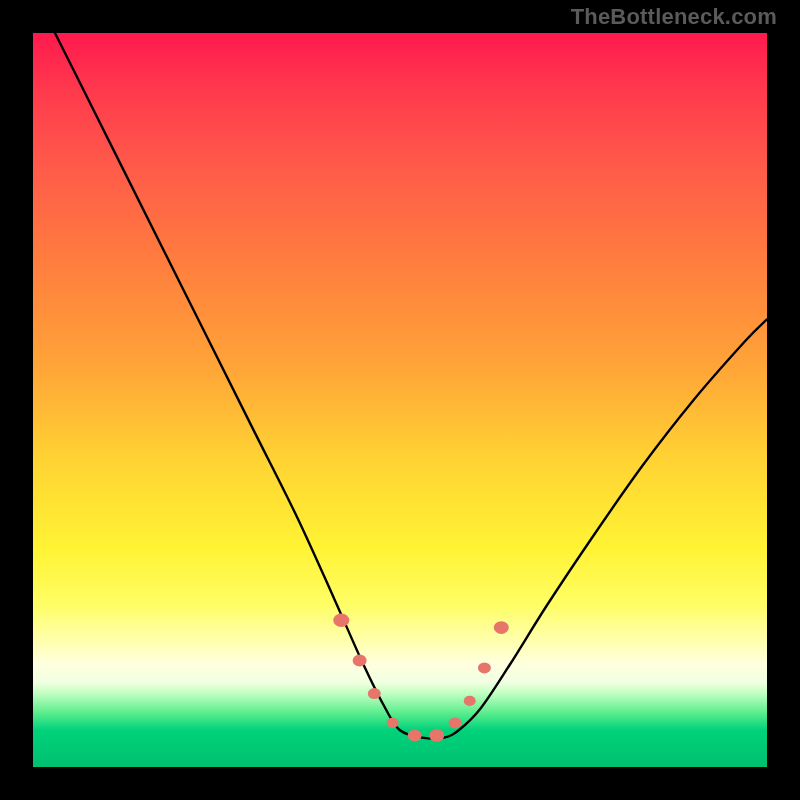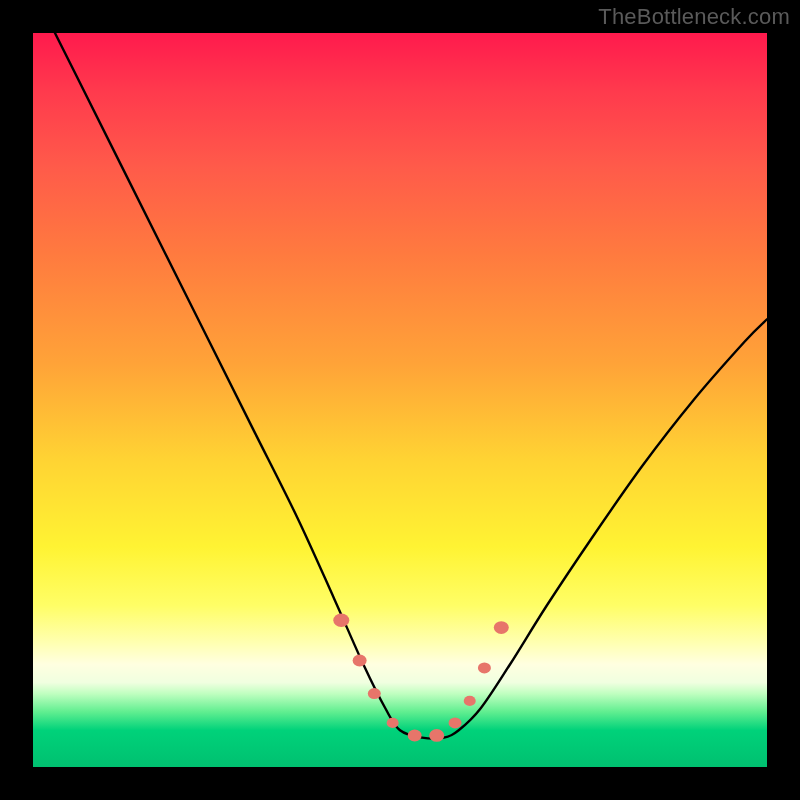--- a/index.html
+++ b/index.html
@@ -46,24 +46,24 @@
     position: absolute;
     left: 0;
     top: 0;
     width: 734px;
     height: 734px;
     overflow: visible;
   }
   .watermark {
     position: absolute;
     top: 4px;
-    right: 10px;
+    right: 23px;
     color: #5a5a5a;
     font-size: 22px;
-    font-weight: 400;
+    font-weight: 700;
     letter-spacing: 0.2px;
     user-select: none;
   }
 </style>
 </head>
 <body>
 
 <div class="frame">
   <div class="watermark">TheBottleneck.com</div>
   <div class="plot-area">

